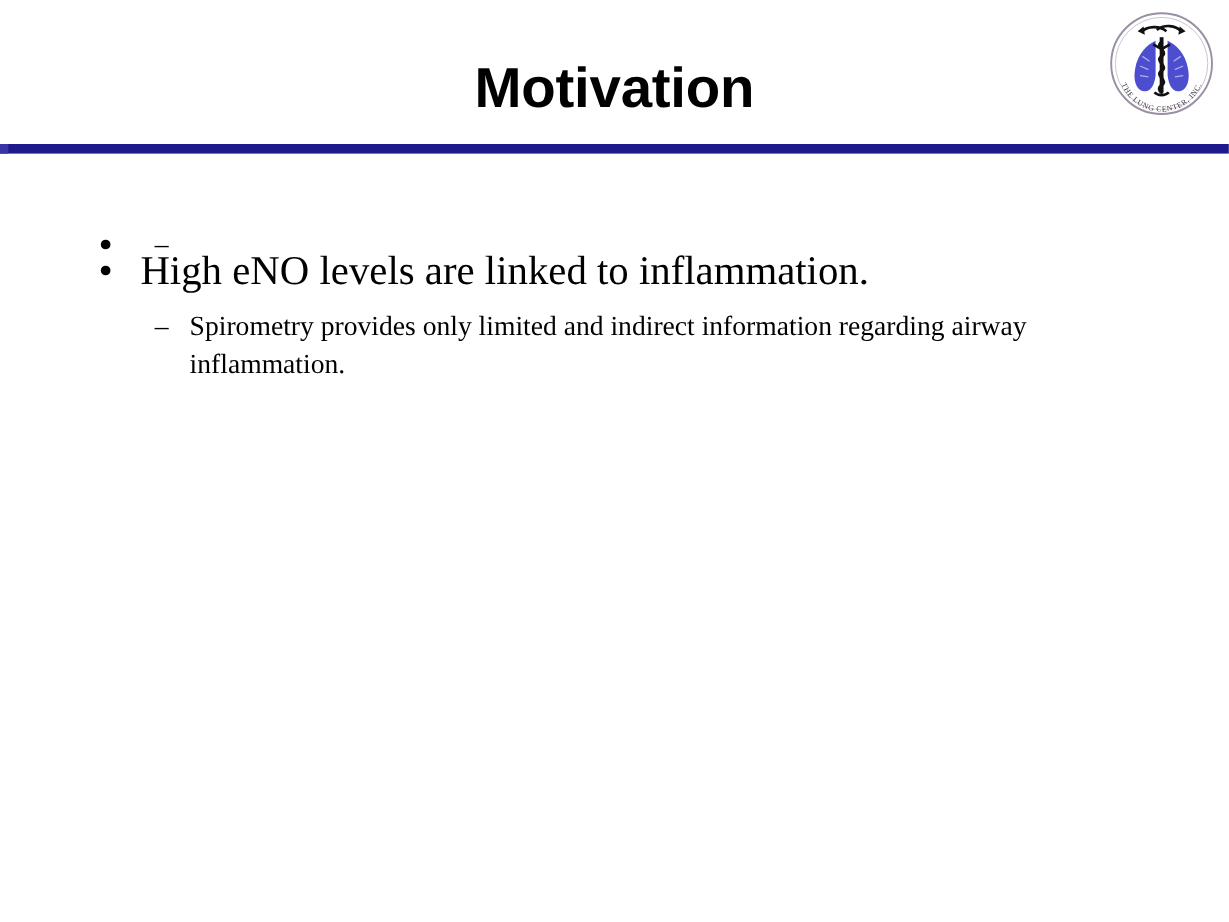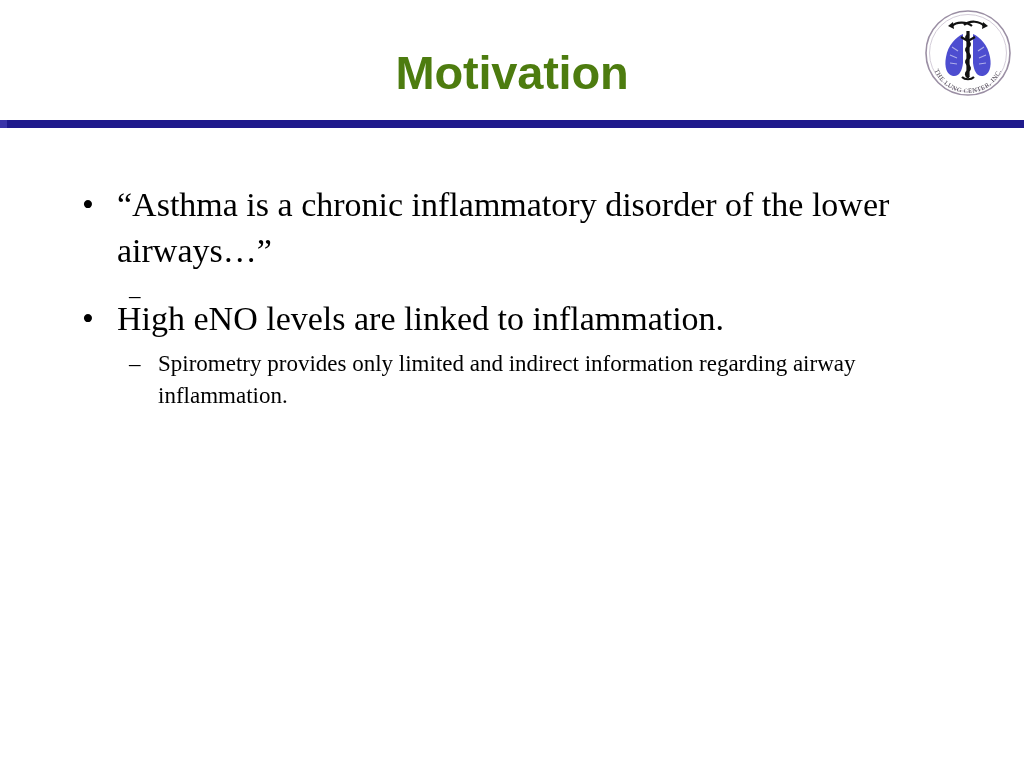--- a/index.html
+++ b/index.html
@@ -32,21 +32,21 @@
     height: 78px;
     display: flex;
     align-items: center;
     justify-content: center;
   }
   .slide-title {
     font-family: "Liberation Sans", "DejaVu Sans", sans-serif;
     font-weight: bold;
     font-size: 47px;
     line-height: 1.05;
-    color: #4d7c0f;
+    color: #000000;
     letter-spacing: -0.2px;
     white-space: nowrap;
     text-align: right;
   }
 
   
   .divider {
     position: absolute;
     left: 0;
     top: 120px;
@@ -170,21 +170,20 @@
       <text font-family="Liberation Serif, serif" font-size="6.4" fill="#3a3340" letter-spacing="0.55">
         <textPath href="#arcTextPath" startOffset="50%" text-anchor="middle">THE LUNG CENTER, INC.</textPath>
       </text>
     </svg>
   </div>
 
   <div class="content">
 
     <div class="bullet-l1">
       <span class="marker">•</span>
-      <span>“Asthma is a chronic inflammatory disorder of the lower airways…”</span>
     </div>
 
     <div class="bullet-l2">
       <span class="marker">–</span>
     </div>
 
     <div class="gap-after-sub-1"></div>
 
     <div class="bullet-l1">
       <span class="marker">•</span>

